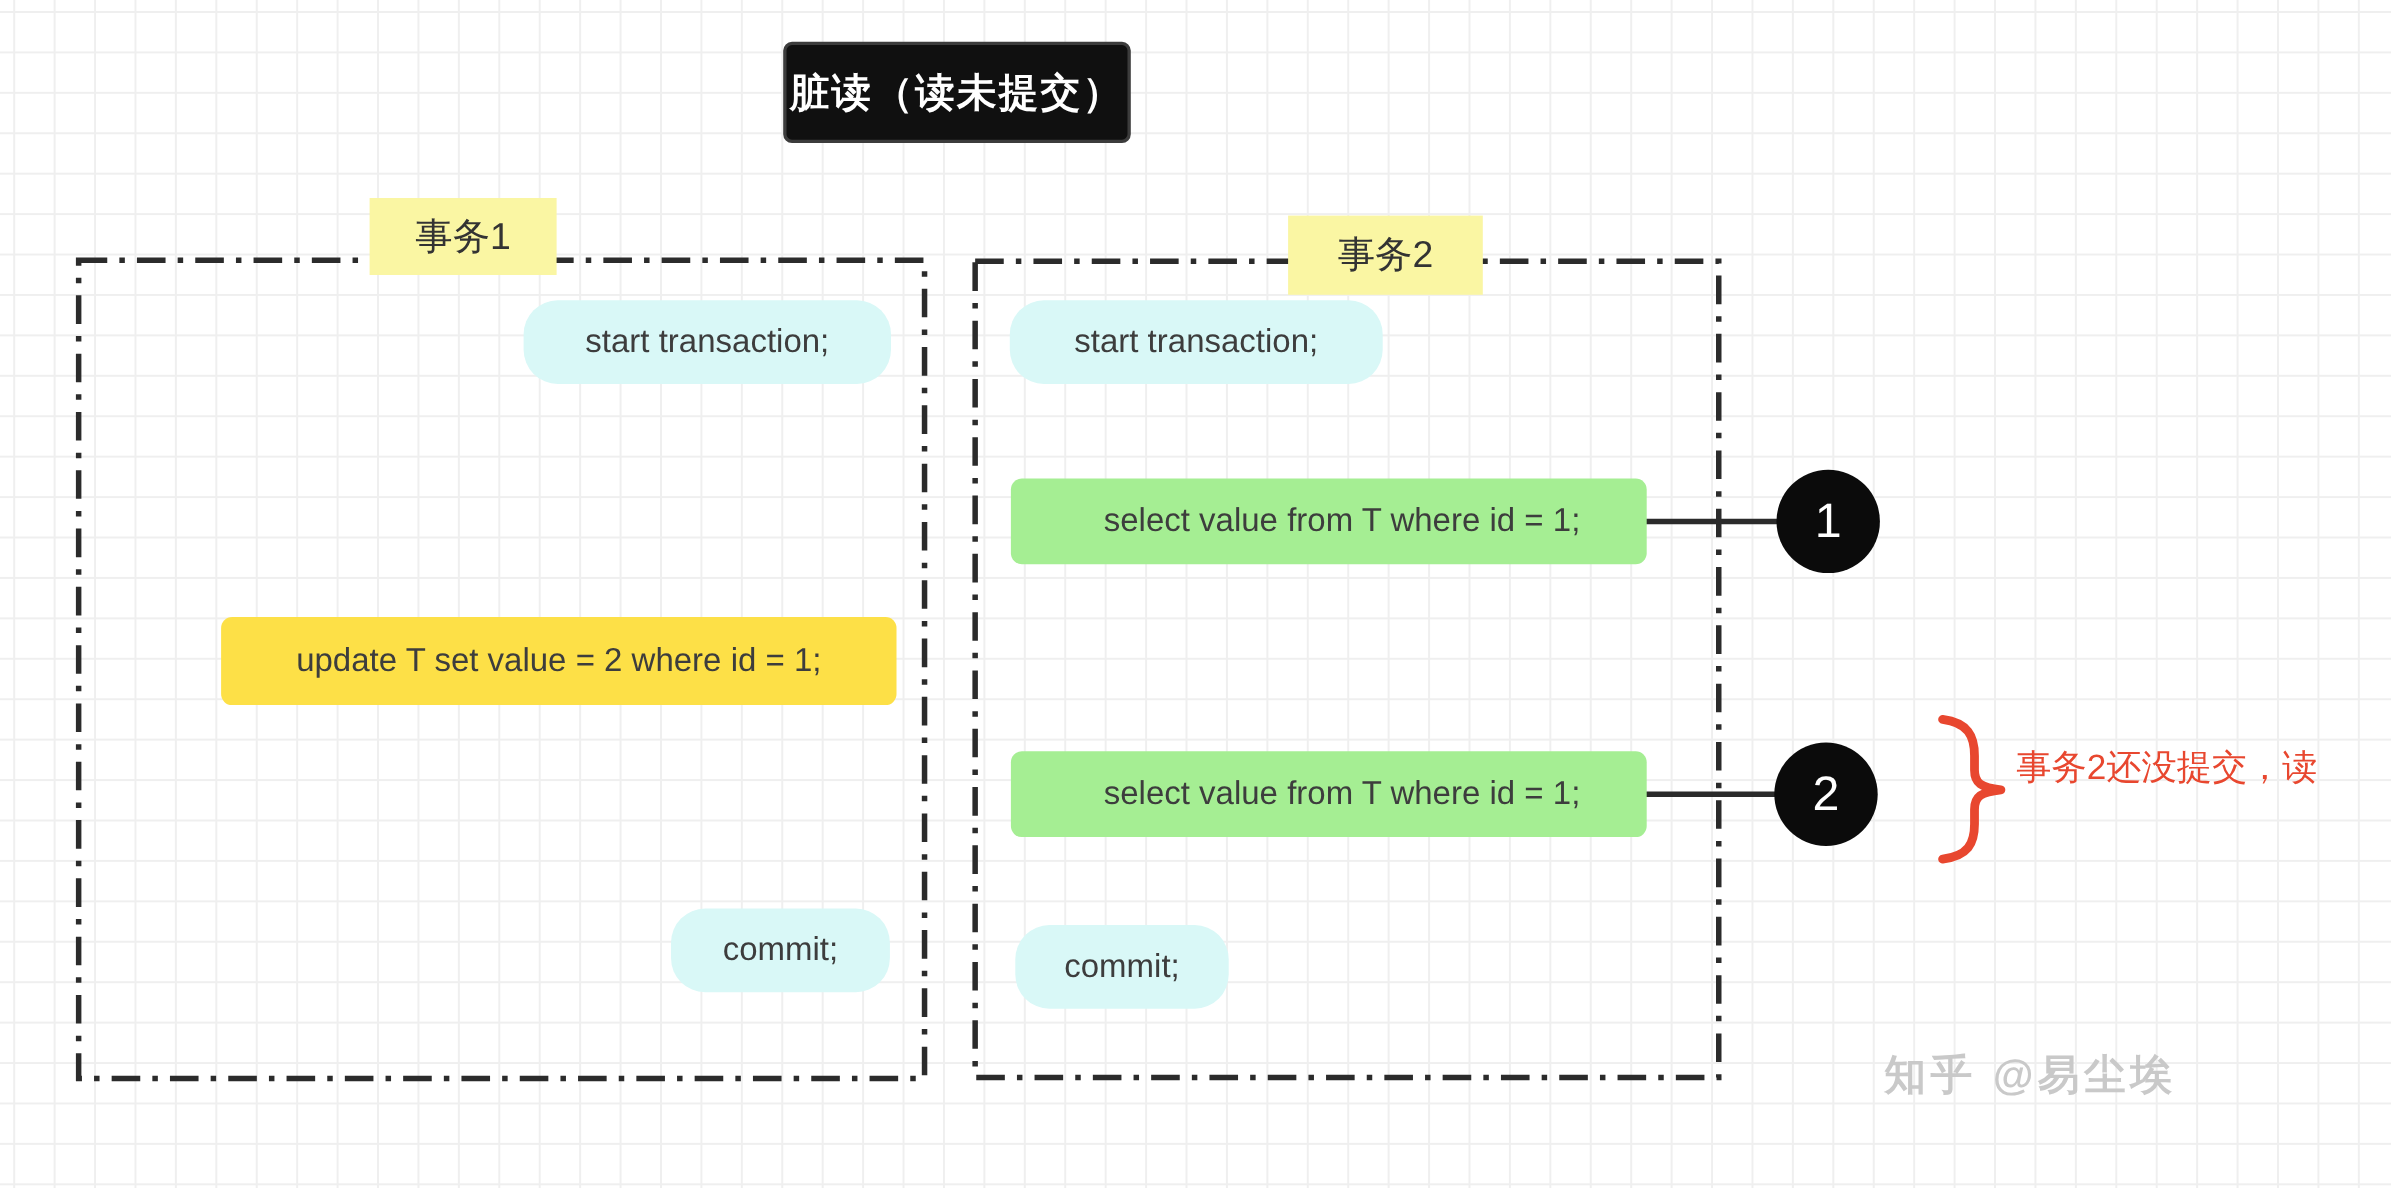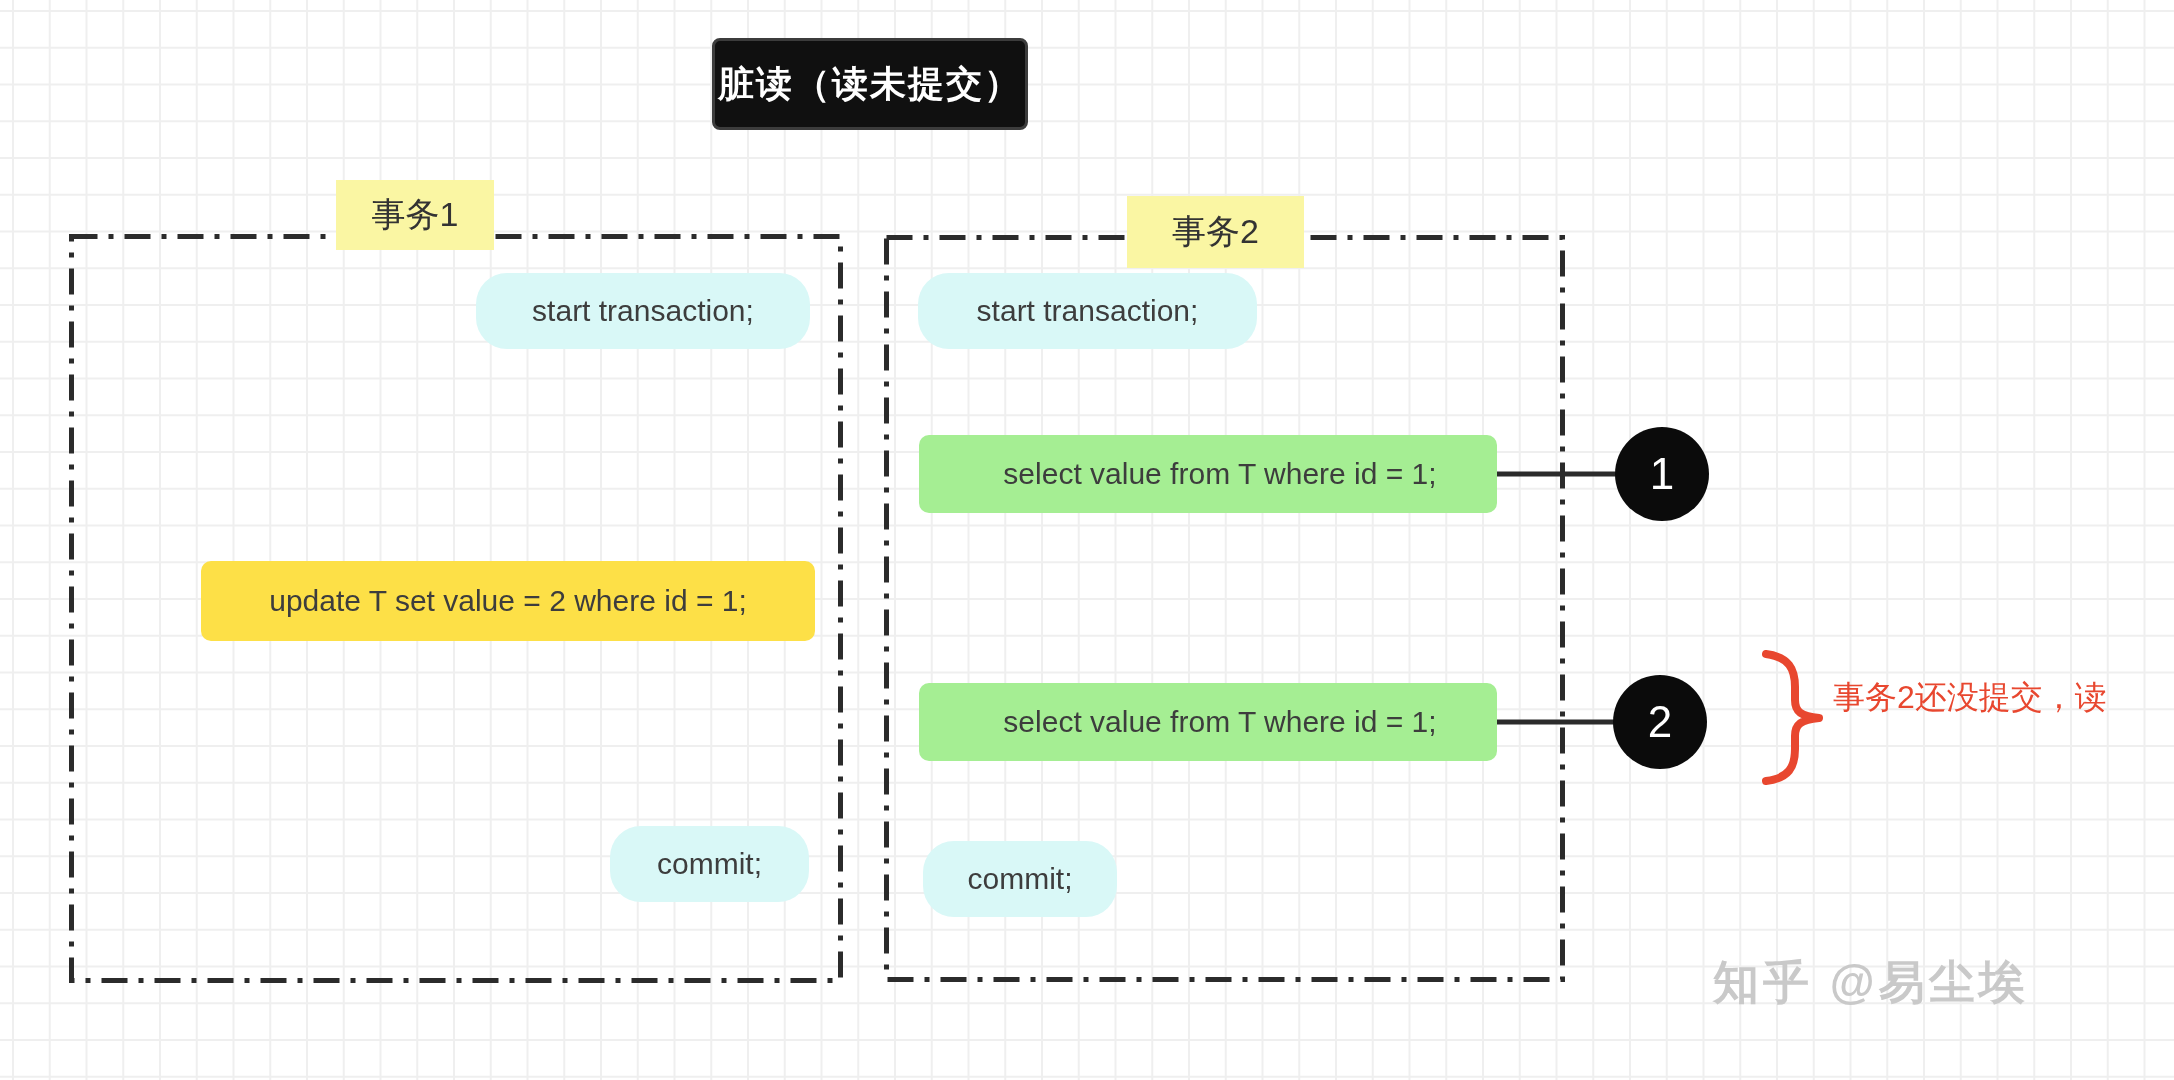--- a/index.html
+++ b/index.html
@@ -37,21 +37,21 @@
     position:absolute;width:94px;height:94px;border-radius:50%;
     background:#0b0b0b;color:#fff;display:flex;align-items:center;justify-content:center;
     font-size:44px;z-index:3;
   }
   .note{
     position:absolute;left:1833px;top:676px;z-index:2;
     color:#e8472f;font-size:32px;line-height:42px;white-space:nowrap;
   }
   .watermark{
     position:absolute;left:1713px;top:952px;z-index:2;
-    color:#c9c9c9;font-size:46px;font-weight:700;letter-spacing:4px;
+    color:#c9c9c9;font-size:38px;font-weight:700;letter-spacing:4px;
     white-space:nowrap;
   }
 </style>
 </head>
 <body>
 
 <svg class="svg-layer" width="2174" height="1080" viewBox="0 0 2174 1080">
   <rect x="71.5" y="236.5" width="769" height="744" fill="none" stroke="#2b2b2b" stroke-width="5" stroke-dasharray="26 11 5 11"></rect>
   <rect x="886.5" y="237.5" width="676" height="742" fill="none" stroke="#2b2b2b" stroke-width="5" stroke-dasharray="26 11 5 11"></rect>
 
@@ -61,29 +61,29 @@
   <line x1="1487" y1="722" x2="1618" y2="722" stroke="#2b2b2b" stroke-width="5"></line>
   <circle cx="1487" cy="722" r="9" fill="#2b2b2b"></circle>
 
   <path d="M 1766 654 C 1789 657 1795 669 1795 687 L 1795 700
            C 1795 712 1801 716 1819 718 C 1801 720 1795 724 1795 736
            L 1795 749 C 1795 767 1789 778 1766 781" fill="none" stroke="#e8472f" stroke-width="8" stroke-linecap="round" stroke-linejoin="round"></path>
 </svg>
 
 <div class="title-box">脏读（读未提交）</div>
 
-<div class="tag" style="left:336px;top:180px;width:158px;height:70px;">事务1</div>
+<div class="tag" style="left:336px;top:180px;width:170px;height:70px;">事务1</div>
 
 <div class="node cyan" style="left:476px;top:273px;width:334px;height:76px;">start transaction;</div>
 
 <div class="node pink" style="left:201px;top:561px;width:614px;height:80px;">update T set value = 2 where id = 1;</div>
 
 <div class="node cyan" style="left:610px;top:826px;width:199px;height:76px;">commit;</div>
 
-<div class="tag" style="left:1127px;top:196px;width:177px;height:72px;">事务2</div>
+<div class="tag" style="left:1171px;top:196px;width:177px;height:72px;">事务2</div>
 
 <div class="node cyan" style="left:918px;top:273px;width:339px;height:76px;">start transaction;</div>
 
 <div class="node green" style="left:919px;top:435px;width:554px;height:78px;">select value from T where id = 1;</div>
 
 <div class="node green" style="left:919px;top:683px;width:554px;height:78px;">select value from T where id = 1;</div>
 
 <div class="node cyan" style="left:923px;top:841px;width:194px;height:76px;">commit;</div>
 
 <div class="marker" style="left:1615px;top:427px;">1</div>

